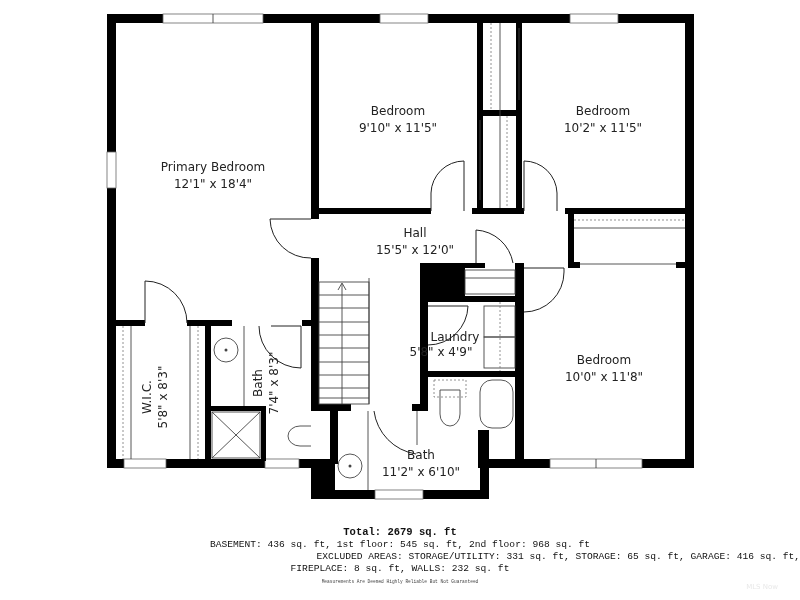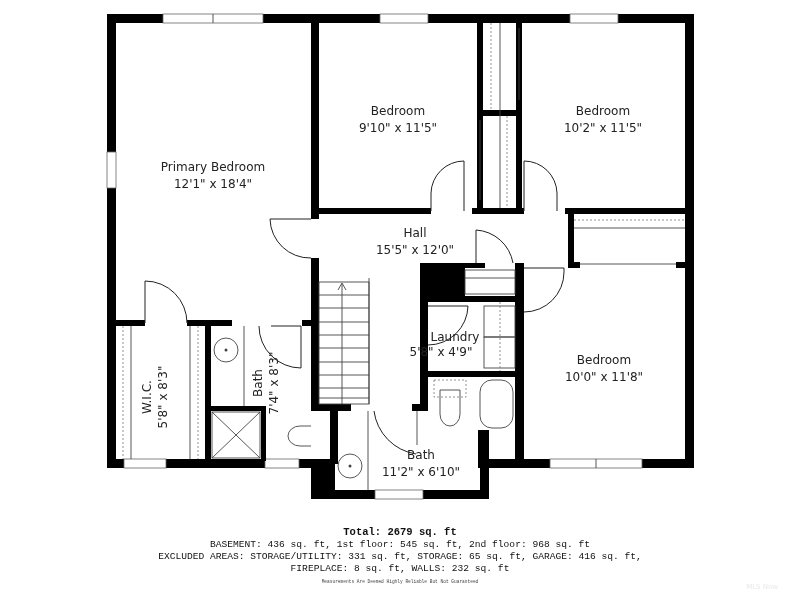--- a/index.html
+++ b/index.html
@@ -9,21 +9,21 @@
     .win { fill: #fff; stroke: #666; stroke-width: 0.8; }
     .thin { fill: none; stroke: #444; stroke-width: 0.9; }
     .dash { fill: none; stroke: #777; stroke-width: 0.8; stroke-dasharray: 2 2; }
     .door { fill: none; stroke: #222; stroke-width: 1; }
     .room-label { font-family: "DejaVu Sans", sans-serif; font-size: 12px; fill: #222; }
     .room-dim { font-family: "DejaVu Sans", sans-serif; font-size: 12px; fill: #222; }
     .footer { position: absolute; left: 0; width: 800px; text-align: center; color: #111; font-family: Liberation Mono, monospace; }
     .f-total { top: 526px; font-size: 10.5px; font-weight: bold; }
     .f-line { font-size: 9.6px; }
     .f-l1 { top: 539px; }
-    .f-l2 { top: 551px; }
+    .f-l2 { top: 551px; text-align: right; }
     .f-l3 { top: 563px; }
     .f-disc { top: 579px; font-size: 4.5px; color: #444; }
     .watermark { position: absolute; right: 22px; top: 583px; font-size: 7px; color: #e8e8e8; font-family: "DejaVu Sans", sans-serif; }
   </style>
 </head>
 <body>
 
 <svg id="plan" viewBox="0 0 800 600" xmlns="http://www.w3.org/2000/svg">
 
   <g>

